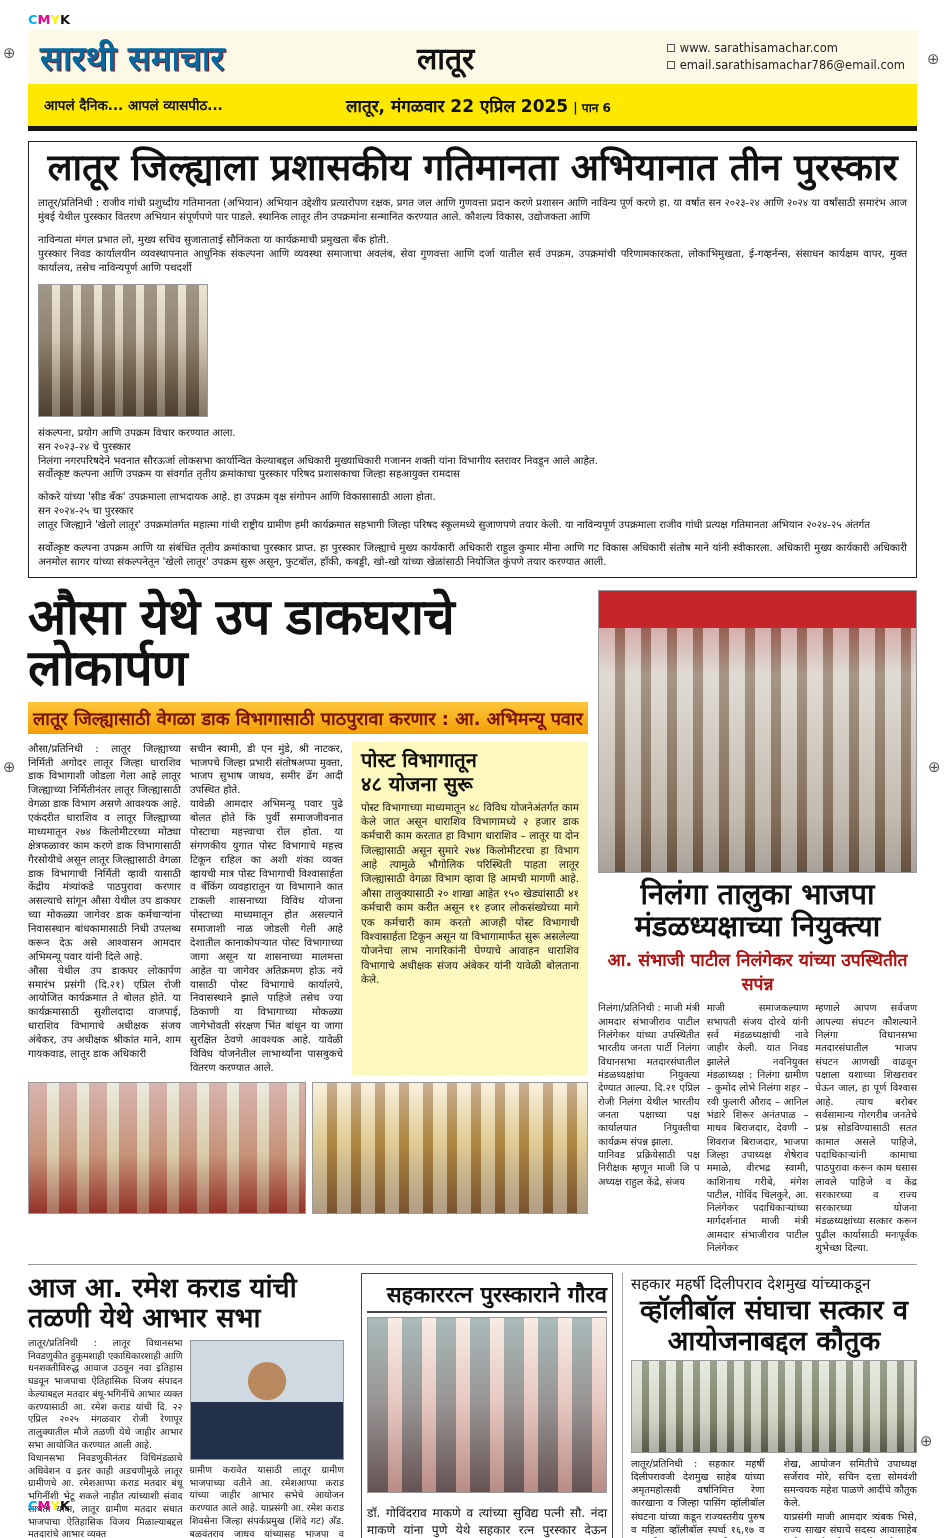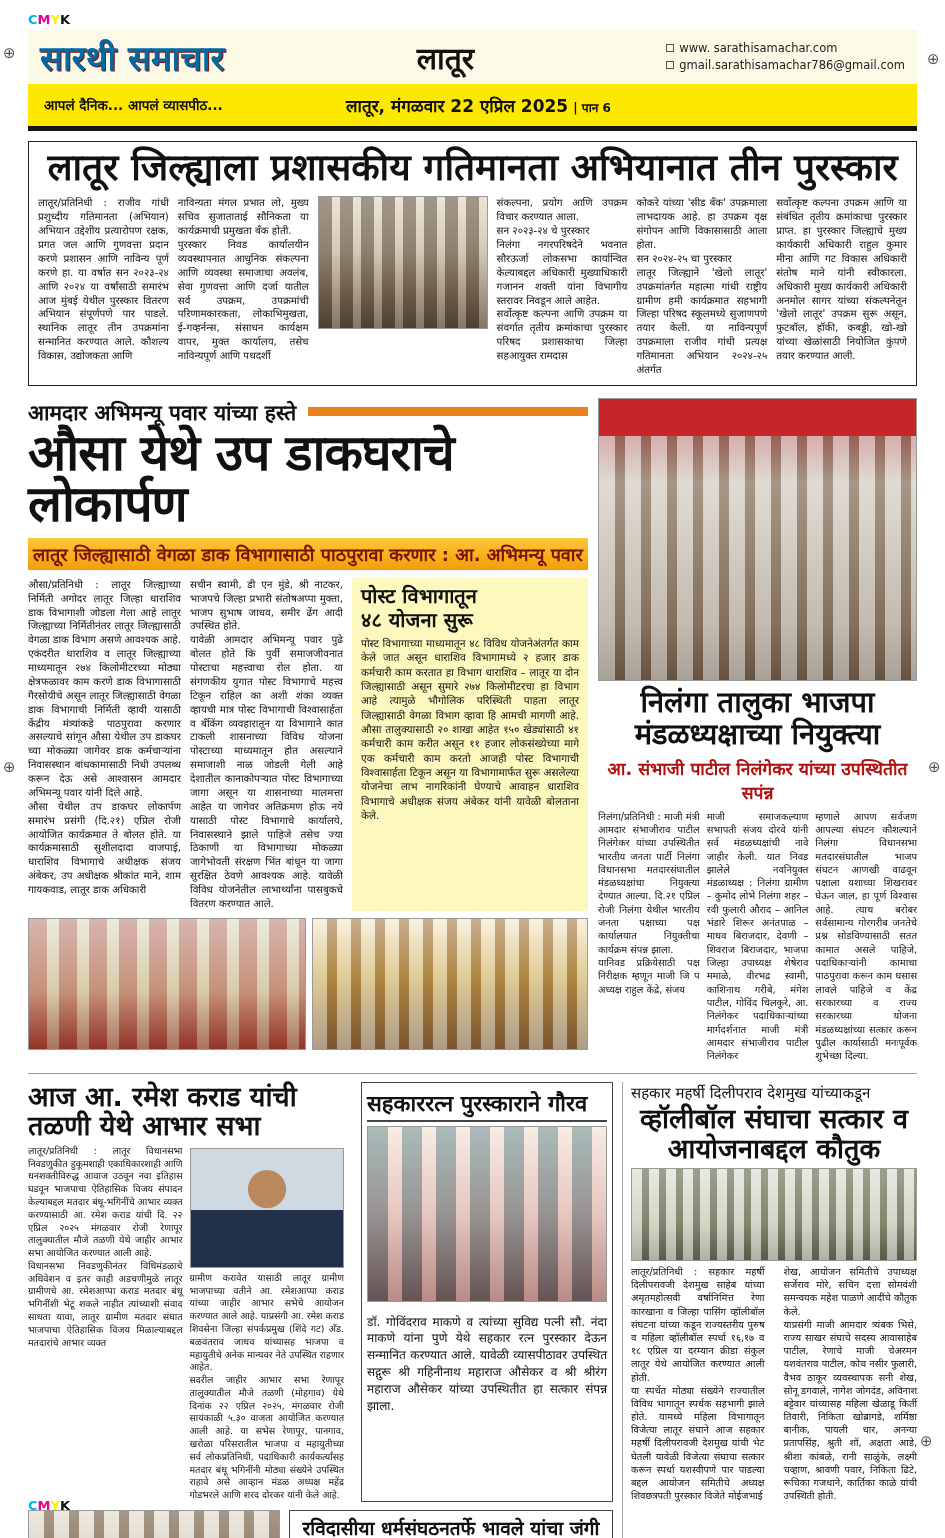--- a/index.html
+++ b/index.html
@@ -18,21 +18,21 @@
   .tagline{font-size:13.5px;font-weight:bold;}
   .dateline-wrap{position:absolute;left:12px;right:0;text-align:center;}
   .dateline{font-size:17px;font-weight:900;}
   .pageno{font-size:12px;font-weight:bold;}
   .shadowbar{height:5px;background:#151515;}
   
   .newscol{flex:1;font-size:10.2px;line-height:1.36;text-align:justify;white-space:pre-line;}
   
   .a1{border:1.5px solid #222;margin-top:10px;padding:5px 9px 8px;box-sizing:border-box;}
   .a1-headline{font-size:37px;font-weight:900;text-align:center;line-height:1.12;}
-  .a1-body{display:flex;gap:9px;margin-top:8px;}
+  .a1-body{display:flex;gap:9px;margin-top:8px;flex-direction:column;}
   
   .ph{background-color:#b6a795;border:1px solid #999;box-sizing:border-box;}
   .ph-people{background-image:repeating-linear-gradient(90deg,rgba(50,35,25,.38) 0 13px,rgba(255,255,255,.22) 13px 21px),linear-gradient(180deg,#e6decb 0%,#c9bca4 40%,#8d7b64 75%,#5f5140 100%);}
   .ph-award{width:170px;height:133px;flex:0 0 auto;}
   .ph-nilanga{width:100%;height:283px;background-image:linear-gradient(180deg,#c8252a 0 13%,rgba(0,0,0,0) 13%),repeating-linear-gradient(90deg,rgba(245,245,245,.45) 0 16px,rgba(90,60,40,.35) 16px 26px),linear-gradient(180deg,#a33 0%,#cfc6b8 30%,#9a8b77 80%,#6b5d4c 100%);}
   .ph-stage1{width:278px;height:132px;background-image:repeating-linear-gradient(90deg,rgba(200,60,40,.30) 0 18px,rgba(255,240,200,.35) 18px 30px),linear-gradient(180deg,#dfe8ea 0%,#c5b79a 55%,#7d2f28 100%);}
   .ph-stage2{width:276px;height:132px;background-image:repeating-linear-gradient(90deg,rgba(255,255,255,.4) 0 14px,rgba(120,70,40,.35) 14px 24px),linear-gradient(180deg,#f3e6c8 0%,#caa94f 45%,#7a5b33 100%);}
   .ph-portrait{width:100%;height:120px;margin:3px 0 4px;background-image:radial-gradient(circle at 50% 34%,#b9885f 0 17%,rgba(0,0,0,0) 18%),linear-gradient(180deg,#cfd9e2 0 52%,#233049 52% 100%);}
   .ph-samruddhi{width:100%;height:176px;background-image:repeating-linear-gradient(90deg,rgba(30,90,110,.35) 0 20px,rgba(250,230,230,.4) 20px 34px),linear-gradient(180deg,#f5efe3 0%,#d8b2a6 50%,#8c4f46 100%);}
   .ph-groupfelic{width:252px;height:143px;flex:0 0 auto;background-image:repeating-linear-gradient(90deg,rgba(255,255,255,.45) 0 15px,rgba(80,55,40,.4) 15px 25px),linear-gradient(180deg,#ded6c6 0%,#b09c7f 55%,#6d5a44 100%);}
@@ -57,21 +57,21 @@
   .cols3 .newscol{font-size:9.8px;}
   
   .row3{display:flex;gap:9px;margin-top:10px;border-top:1px solid #999;padding-top:8px;}
   .r3-left{width:585px;flex:0 0 auto;}
   .r3-top{display:flex;gap:17px;}
   .karad{width:316px;flex:0 0 auto;}
   .karad-head{font-size:27px;font-weight:900;line-height:1.08;}
   .karad-body{display:flex;gap:7px;margin-top:5px;justify-content:flex-end;}
   .karad-body .newscol{font-size:9.4px;}
   .sahakar{flex:1;border:1px solid #444;padding:4px 5px;box-sizing:border-box;}
-  .sahakar-head{font-size:22px;font-weight:900;text-align:left;border-bottom:2px solid #444;padding-bottom:3px;margin-bottom:4px;}
+  .sahakar-head{font-size:22px;font-weight:900;text-align:right;border-bottom:2px solid #444;padding-bottom:3px;margin-bottom:4px;}
   .caption{font-size:12px;line-height:1.4;text-align:justify;margin-top:12px;white-space:pre-line;}
   .r3-bottom{display:flex;gap:9px;margin-top:8px;}
   .ravidas{flex:1;border:1px solid #444;padding:4px 7px;box-sizing:border-box;}
   .ravidas-head{font-size:19px;font-weight:900;text-align:center;margin-bottom:4px;}
   .r3-right{width:295px;flex:0 0 auto;border-left:1px solid #aaa;padding-left:8px;box-sizing:border-box;}
   .volley-kicker{font-size:15px;font-weight:400;}
   .volley-head{font-size:27px;font-weight:900;text-align:center;line-height:1.12;margin-top:2px;}
   .volley-body{display:flex;gap:19px;}
   .volley-body .newscol{font-size:9.7px;}
 </style>
@@ -86,21 +86,21 @@
 <span class="crop" style="left:928px;top:758px;">⊕</span>
 <span class="crop" style="left:920px;top:1432px;">⊕</span>
 
 <div class="content">
 
   <div class="masthead">
     <div class="paper-name">सारथी समाचार</div>
     <div class="edition">लातूर</div>
     <div class="mast-links">
       <div><span class="sq"></span><span>www. sarathisamachar.com</span></div>
-      <div><span class="sq"></span><span>gmail.sarathisamachar786@gmail.com</span></div>
+      <div><span class="sq"></span><span>email.sarathisamachar786@email.com</span></div>
     </div>
   </div>
   <div class="tagbar">
     <span class="tagline">आपलं दैनिक... आपलं व्यासपीठ...</span>
     <span class="dateline-wrap"><span class="dateline">लातूर, मंगळवार 22 एप्रिल 2025</span> <span class="pageno">| पान 6</span></span>
   </div>
   <div class="shadowbar"></div>
 
   <div class="a1">
     <div class="a1-headline">लातूर जिल्ह्याला प्रशासकीय गतिमानता अभियानात तीन पुरस्कार</div>
@@ -115,24 +115,20 @@
 सर्वोत्कृष्ट कल्पना आणि उपक्रम या संवर्गात तृतीय क्रमांकाचा पुरस्कार परिषद प्रशासकाचा जिल्हा सहआयुक्त रामदास</div>
       <div class="newscol">कोकरे यांच्या 'सीड बँक' उपक्रमाला लाभदायक आहे. हा उपक्रम वृक्ष संगोपन आणि विकासासाठी आला होता.
 सन २०२४-२५ चा पुरस्कार
 लातूर जिल्ह्याने 'खेलो लातूर' उपक्रमांतर्गत महात्मा गांधी राष्ट्रीय ग्रामीण हमी कार्यक्रमात सहभागी जिल्हा परिषद स्कूलमध्ये सुजाणपणे तयार केली. या नाविन्यपूर्ण उपक्रमाला राजीव गांधी प्रत्यक्ष गतिमानता अभियान २०२४-२५ अंतर्गत</div>
       <div class="newscol">सर्वोत्कृष्ट कल्पना उपक्रम आणि या संबंधित तृतीय क्रमांकाचा पुरस्कार प्राप्त. हा पुरस्कार जिल्ह्याचे मुख्य कार्यकारी अधिकारी राहुल कुमार मीना आणि गट विकास अधिकारी संतोष माने यांनी स्वीकारला. अधिकारी मुख्य कार्यकारी अधिकारी अनमोल सागर यांच्या संकल्पनेतून 'खेलो लातूर' उपक्रम सुरू असून, फुटबॉल, हॉकी, कबड्डी, खो-खो यांच्या खेळांसाठी नियोजित कुंपणे तयार करण्यात आली.</div>
     </div>
   </div>
 
   <div class="row2">
     <div class="r2-left">
-      <div class="kicker-row">
-        <span class="kicker">आमदार अभिमन्यू पवार यांच्या हस्ते</span>
-        <span class="kicker-rule"></span>
-      </div>
       <div class="r2-head">औसा येथे उप डाकघराचे लोकार्पण</div>
       <div class="r2-sub">लातूर जिल्ह्यासाठी वेगळा डाक विभागासाठी पाठपुरावा करणार : आ. अभिमन्यू पवार</div>
       <div class="r2-body">
         <div class="newscol">औसा/प्रतिनिधी : लातूर जिल्ह्याच्या निर्मिती अगोदर लातूर जिल्हा धाराशिव डाक विभागाशी जोडला गेला आहे लातूर जिल्ह्याच्या निर्मितीनंतर लातूर जिल्ह्यासाठी वेगळा डाक विभाग असणे आवश्यक आहे. एकंदरीत धाराशिव व लातूर जिल्ह्याच्या माध्यमातून २७४ किलोमीटरच्या मोठ्या क्षेत्रफळावर काम करणे डाक विभागासाठी गैरसोयीचे असून लातूर जिल्ह्यासाठी वेगळा डाक विभागाची निर्मिती व्हावी यासाठी केंद्रीय मंत्र्यांकडे पाठपुरावा करणार असल्याचे सांगून औसा येथील उप डाकघर च्या मोकळ्या जागेवर डाक कर्मचाऱ्यांना निवासस्थान बांधकामासाठी निधी उपलब्ध करून देऊ असे आश्वासन आमदार अभिमन्यू पवार यांनी दिले आहे.
 औसा येथील उप डाकघर लोकार्पण समारंभ प्रसंगी (दि.२१) एप्रिल रोजी आयोजित कार्यक्रमात ते बोलत होते. या कार्यक्रमासाठी सुशीलदादा वाजपाई, धाराशिव विभागाचे अधीक्षक संजय अंबेकर, उप अधीक्षक श्रीकांत माने, शाम गायकवाड, लातूर डाक अधिकारी</div>
         <div class="newscol">सचीन स्वामी, डी एन मुंडे, श्री नाटकर, भाजपचे जिल्हा प्रभारी संतोषअप्पा मुक्ता, भाजप सुभाष जाधव, समीर ढेंग आदी उपस्थित होते.
 यावेळी आमदार अभिमन्यू पवार पुढे बोलत होते कि पुर्वी समाजजीवनात पोस्टाचा महत्त्वाचा रोल होता. या संगणकीय युगात पोस्ट विभागाचे महत्त्व टिकून राहिल का अशी शंका व्यक्त व्हायची मात्र पोस्ट विभागाची विश्वासार्हता व बँकिंग व्यवहारातून या विभागाने कात टाकली शासनाच्या विविध योजना पोस्टाच्या माध्यमातून होत असल्याने समाजाशी नाळ जोडली गेली आहे देशातील कानाकोपऱ्यात पोस्ट विभागाच्या जागा असून या शासनाच्या मालमत्ता आहेत या जागेवर अतिक्रमण होऊ नये यासाठी पोस्ट विभागाचे कार्यालये, निवासस्थाने झाले पाहिजे तसेच ज्या ठिकाणी या विभागाच्या मोकळ्या जागेभोवती संरक्षण भिंत बांधून या जागा सुरक्षित ठेवणे आवश्यक आहे. यावेळी विविध योजनेतील लाभार्थ्यांना पासबुकचे वितरण करण्यात आले.</div>
         <div class="yellowbox">
           <div class="yb-title" style="white-space:pre-line;">पोस्ट विभागातून
 ४८ योजना सुरू</div>

